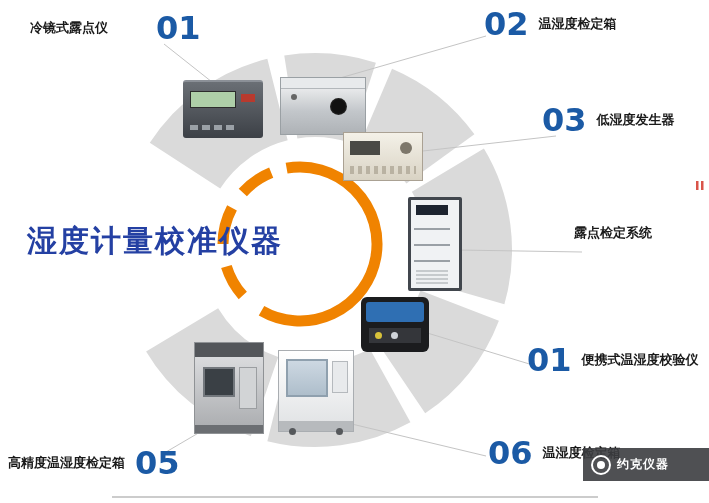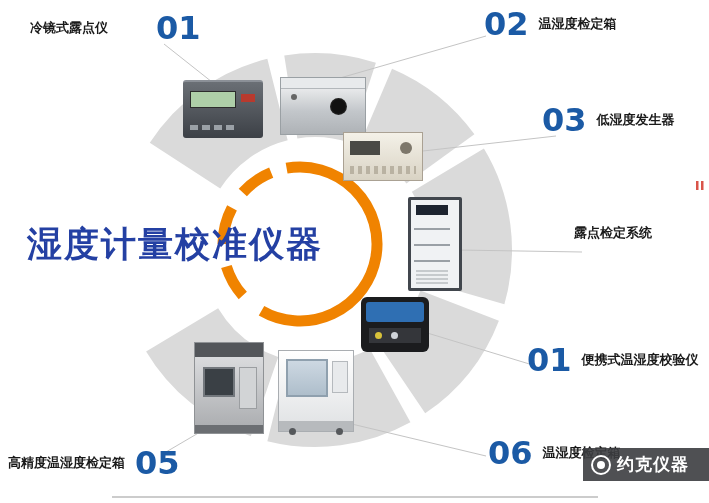--- a/index.html
+++ b/index.html
@@ -1,20 +1,20 @@
 <!DOCTYPE html>
 <html><head>
 <meta charset="utf-8">
 <style>
   html,body{margin:0;padding:0;background:#fff;}
   .stage{position:relative;width:709px;height:503px;background:#ffffff;overflow:hidden;
          font-family:"DejaVu Sans","Liberation Sans",sans-serif;}
   svg.layer{position:absolute;left:0;top:0;z-index:1;}
 
-  .title{position:absolute;left:27px;top:221px;font-size:35px;font-weight:800;
+  .title{position:absolute;left:27px;top:221px;font-size:30px;font-weight:800;
          color:#2440a3;letter-spacing:2px;z-index:3;white-space:nowrap;}
 
   .item{position:absolute;display:flex;align-items:center;gap:10px;z-index:3;}
   .num{font-size:32px;font-weight:800;color:#1b5aa5;line-height:1;}
   .lbl{font-size:13px;font-weight:600;color:#1a1a1a;white-space:nowrap;}
   .item-01{left:30px;top:12px;gap:48px;}
   .item-02{left:484px;top:8px;}
   .item-03{left:542px;top:104px;}
   .item-04{left:574px;top:224px;}
   .item-05{left:527px;top:344px;}
@@ -72,21 +72,21 @@
   .p07-top{position:absolute;left:0;top:0;width:100%;height:14px;background:#53565a;}
   .p07-win{position:absolute;left:8px;top:24px;width:28px;height:26px;background:#3a4045;border:2px solid #73787d;}
   .p07-panel{position:absolute;right:6px;top:24px;width:16px;height:40px;background:#d2d4d6;border:1px solid #9b9ea1;}
   .p07-base{position:absolute;left:0;bottom:0;width:100%;height:8px;background:#6b6e72;}
 
   .watermark{position:absolute;right:0;top:448px;width:126px;height:33px;
              background:rgba(60,61,64,0.9);display:flex;align-items:center;z-index:10;}
   .wm-logo{width:20px;height:20px;border:2px solid #fff;border-radius:50%;margin-left:8px;
            box-sizing:border-box;position:relative;}
   .wm-logo:after{content:"";position:absolute;left:4px;top:4px;width:8px;height:8px;border-radius:50%;background:#fff;}
-  .wm-text{color:#fff;font-size:17px;font-weight:700;margin-left:6px;letter-spacing:1px;white-space:nowrap;}
+  .wm-text{color:#fff;font-size:12px;font-weight:700;margin-left:6px;letter-spacing:1px;white-space:nowrap;}
 </style>
 </head>
 <body>
 
 <div class="stage">
 
   <svg class="layer" width="709" height="503" viewBox="0 0 709 503">
 
     <g stroke="#dadada" stroke-width="84" fill="none" stroke-linecap="butt">
       <path d="M 185.0 165.6 A 155 155 0 0 1 277.5 99.6"></path>

